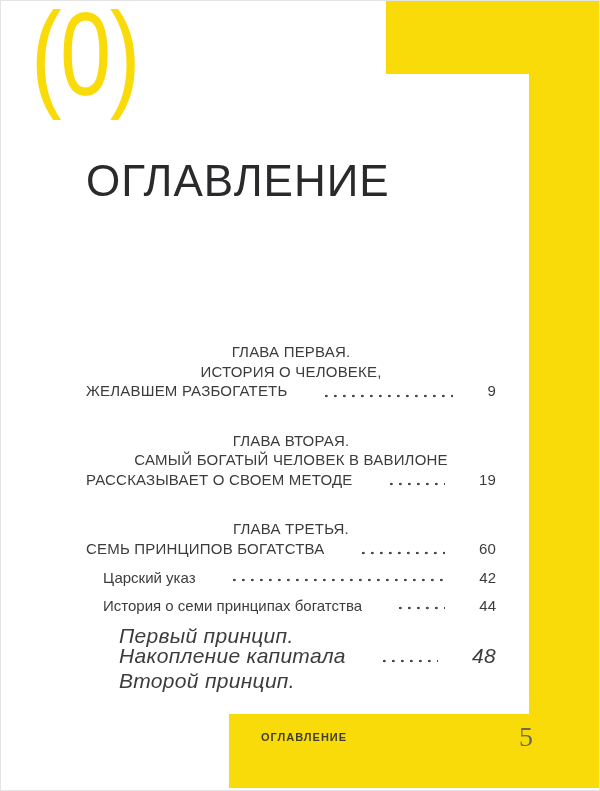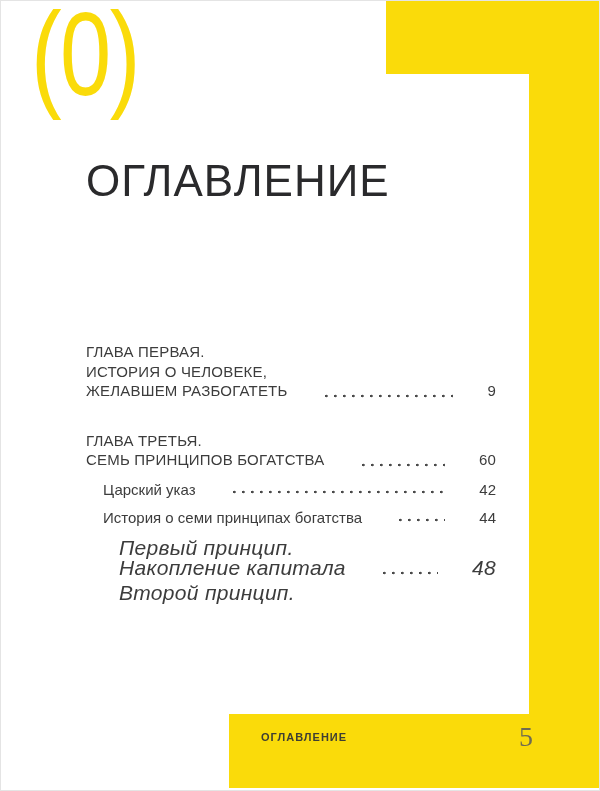--- a/index.html
+++ b/index.html
@@ -50,21 +50,21 @@
     flex:1;align-self:flex-end;height:4px;
     margin:0 6px 3px 9px;
     background-image:radial-gradient(circle at 1.3px 2px, #4a4a4a 1.15px, rgba(0,0,0,0) 1.6px);
     background-size:9px 4px;
     background-repeat:repeat-x;
     background-position:0 0;
   }
   .pg{flex:0 0 auto;}
   .entry.ch{
     font-size:15px;line-height:19.5px;letter-spacing:.2px;
-    font-weight:400;margin-bottom:30px;
+    font-weight:400;margin-bottom:30px;text-align:center;
   }
   .entry.sub{
     font-size:15px;line-height:15px;margin-left:17px;margin-bottom:13px;
   }
   .entry.sub:first-of-type{margin-top:0;}
   .entry.sub.first-sub{margin-top:12px;}
   .entry.ch.last-ch{margin-bottom:0;}
   .entry.principle{
     font-size:21px;line-height:20px;margin-left:33px;
     font-style:italic;margin-bottom:5px;letter-spacing:.3px;
@@ -103,20 +103,29 @@
     <div class="entry ch">
       <div class="line">ГЛАВА ПЕРВАЯ.</div>
       <div class="line">ИСТОРИЯ О ЧЕЛОВЕКЕ,</div>
       <div class="row">
         <span class="lbl">ЖЕЛАВШЕМ РАЗБОГАТЕТЬ</span>
         <span class="leader"></span>
         <span class="pg">9</span>
       </div>
     </div>
 
+    <div class="entry ch">
+      <div class="line">ГЛАВА ВТОРАЯ.</div>
+      <div class="line">САМЫЙ БОГАТЫЙ ЧЕЛОВЕК В ВАВИЛОНЕ</div>
+      <div class="row">
+        <span class="lbl">РАССКАЗЫВАЕТ О СВОЕМ МЕТОДЕ</span>
+        <span class="leader"></span>
+        <span class="pg">19</span>
+      </div>
+    </div>
 
     <div class="entry ch last-ch">
       <div class="line">ГЛАВА ТРЕТЬЯ.</div>
       <div class="row">
         <span class="lbl">СЕМЬ ПРИНЦИПОВ БОГАТСТВА</span>
         <span class="leader"></span>
         <span class="pg">60</span>
       </div>
     </div>
 

